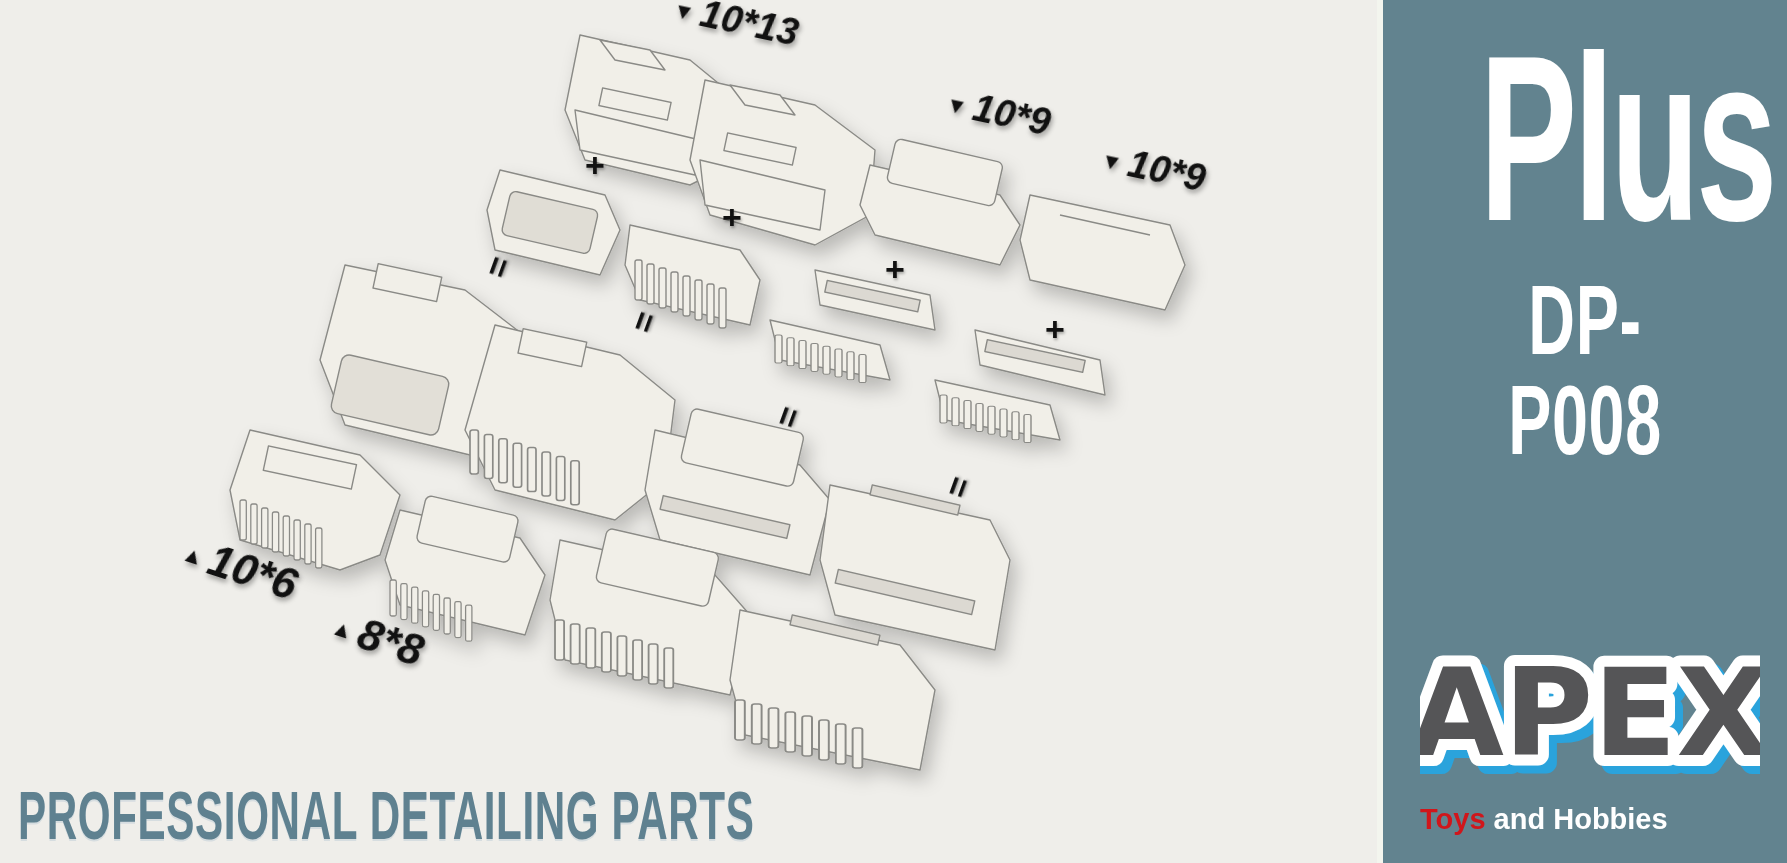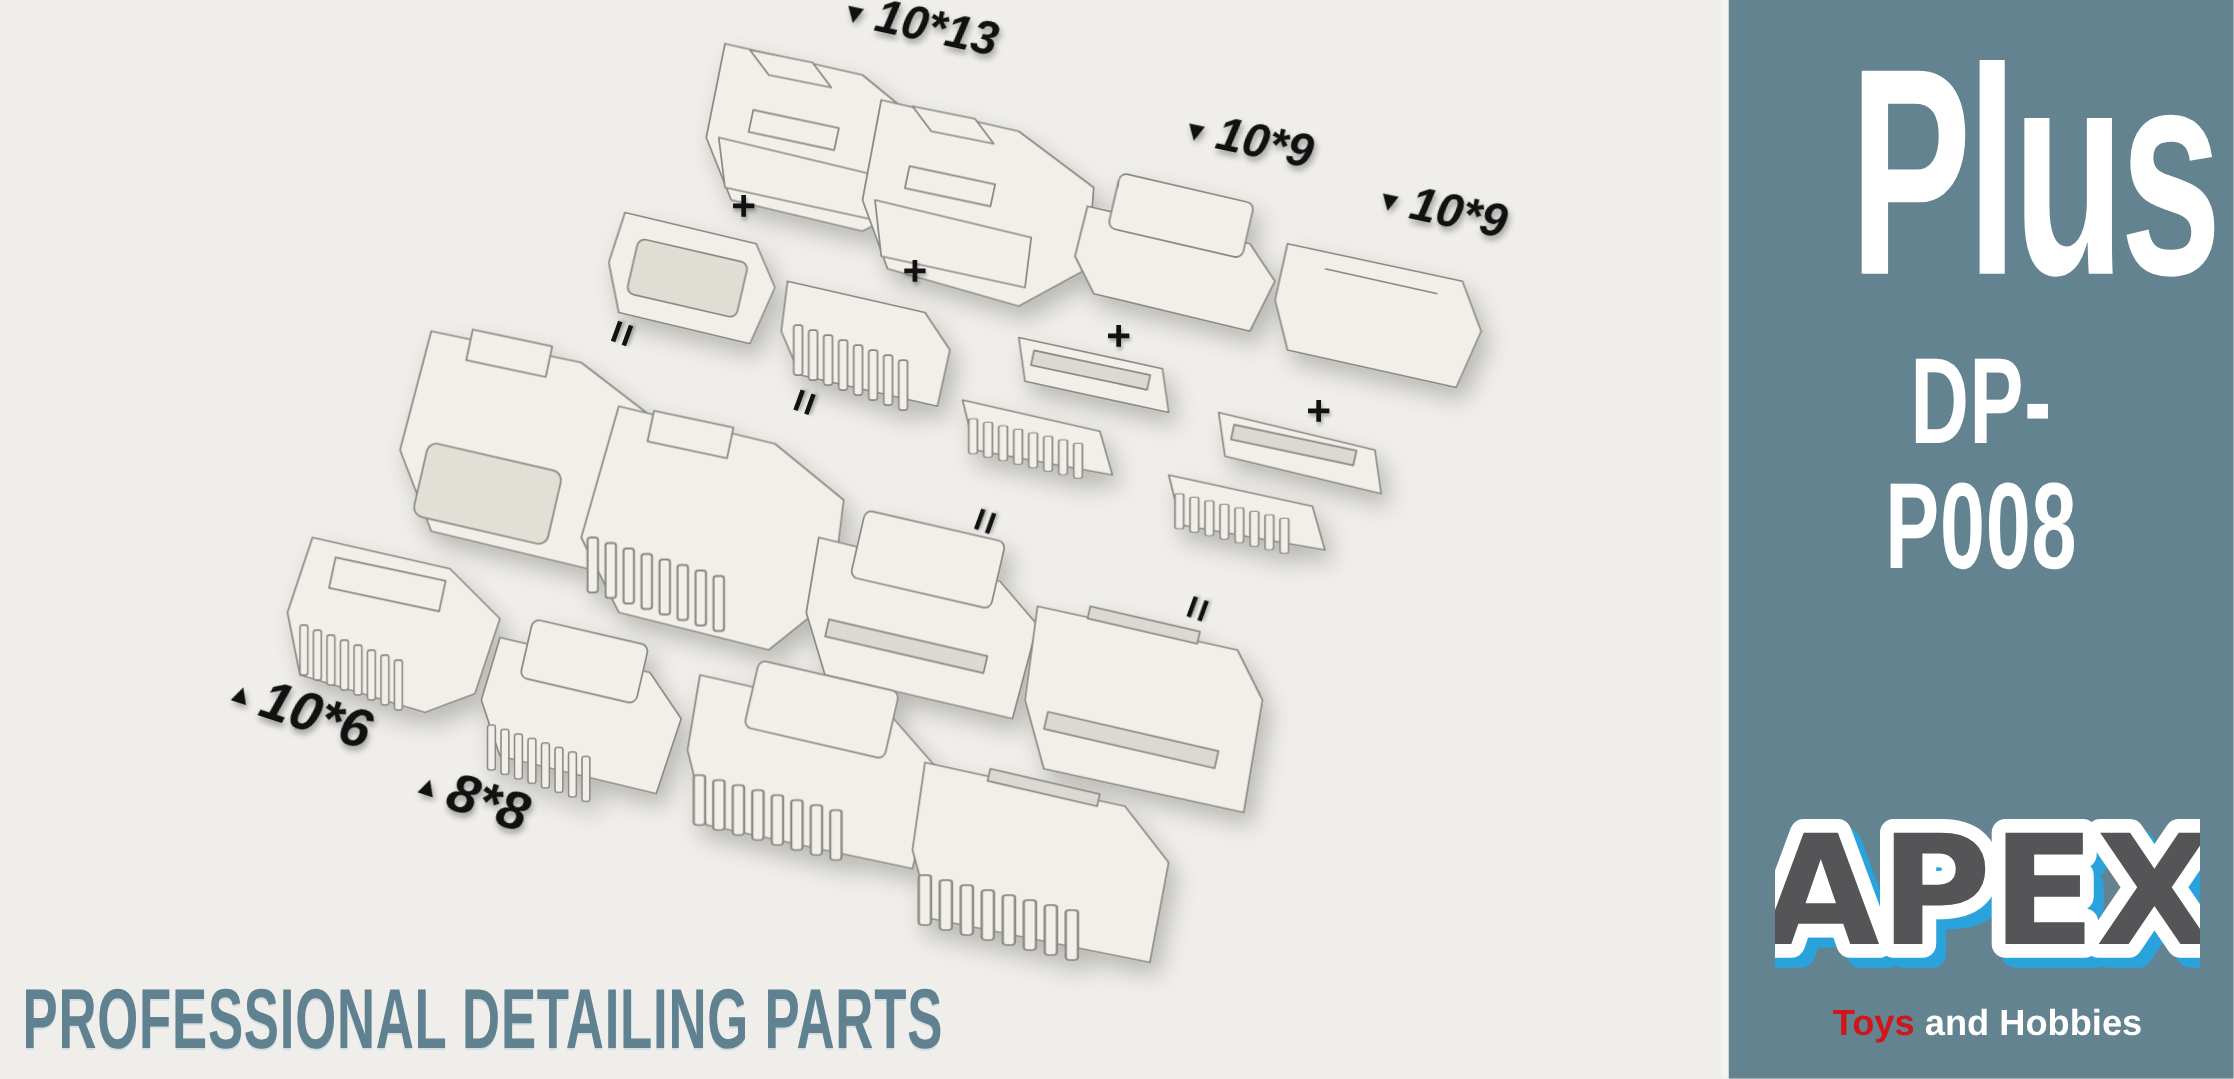--- a/index.html
+++ b/index.html
@@ -17,21 +17,21 @@
       transform: scaleX(0.62); transform-origin: center top;
     }
     .code-title {
       position: absolute; left: 1415px; top: 270px; width: 340px; text-align: center;
       color: #ffffff; font-weight: 700; font-size: 98px; line-height: 100px;
       transform: scaleX(0.66); transform-origin: center top; letter-spacing: 1px;
     }
 
     .apex-logo { position: absolute; left: 1420px; top: 625px; width: 340px; height: 170px; }
     .brand-line {
-      position: absolute; left: 1420px; top: 802px; width: 340px; text-align: center;
+      position: absolute; left: 1420px; top: 802px; width: 340px; 
       font-weight: 700; font-size: 29px; line-height: 34px; color: #ffffff;
     }
     .brand-line .red { color: #d0161b; }
 
     .bottom-title {
       position: absolute; left: 18px; top: 780px; width: 880px;
       color: #5f8190; font-weight: 700; font-size: 68px; line-height: 70px;
       transform: scaleX(0.62); transform-origin: left top; white-space: nowrap;
       letter-spacing: 1px;
       text-shadow: 0 2px 0 #d6dde0;

